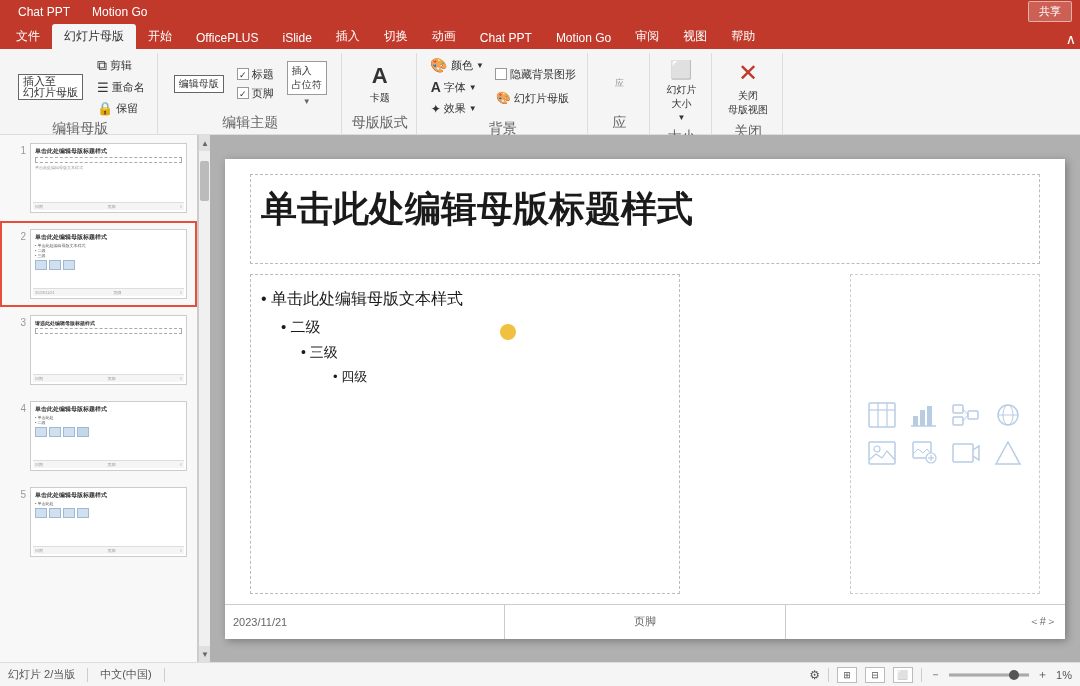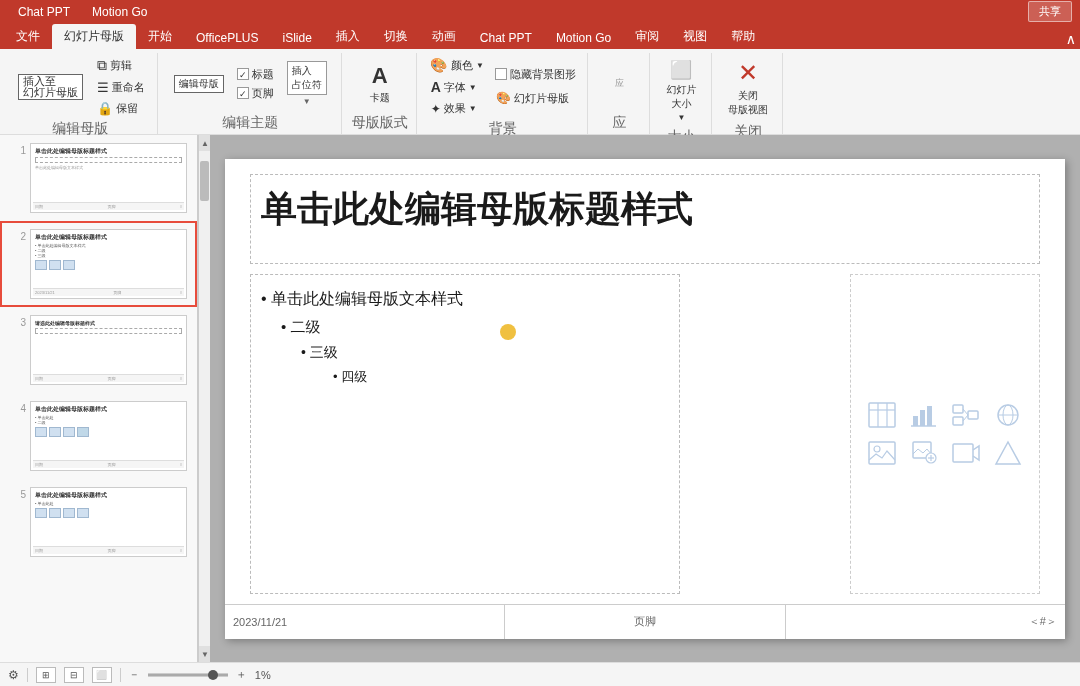--- a/index.html
+++ b/index.html
@@ -723,20 +723,26 @@
         <div class="footer-section" style="justify-content:center;">页脚</div>
         <div class="footer-section" style="justify-content:flex-end;">＜#＞</div>
       </div>
 
     </div>
   </div>
 
 </div>
 
 <div class="status-bar">
+  <div class="status-left">
+    <span>幻灯片 2/当版</span>
+    <span style="width:1px;height:14px;background:#ccc;display:inline-block;"></span>
+    <span>中文(中国)</span>
+    <span style="width:1px;height:14px;background:#ccc;display:inline-block;"></span>
+  </div>
   <div class="status-right">
     <span style="font-size:12px;cursor:pointer;">⚙</span>
     <span style="width:1px;height:14px;background:#ccc;display:inline-block;"></span>
     <div class="view-btn">⊞</div>
     <div class="view-btn">⊟</div>
     <div class="view-btn">⬜</div>
     <span style="width:1px;height:14px;background:#ccc;display:inline-block;"></span>
     <span style="font-size:11px;">－</span>
     <div class="zoom-slider">
       <div style="position:absolute;left:0;right:0;height:2px;background:#aaa;top:1px;"></div>

